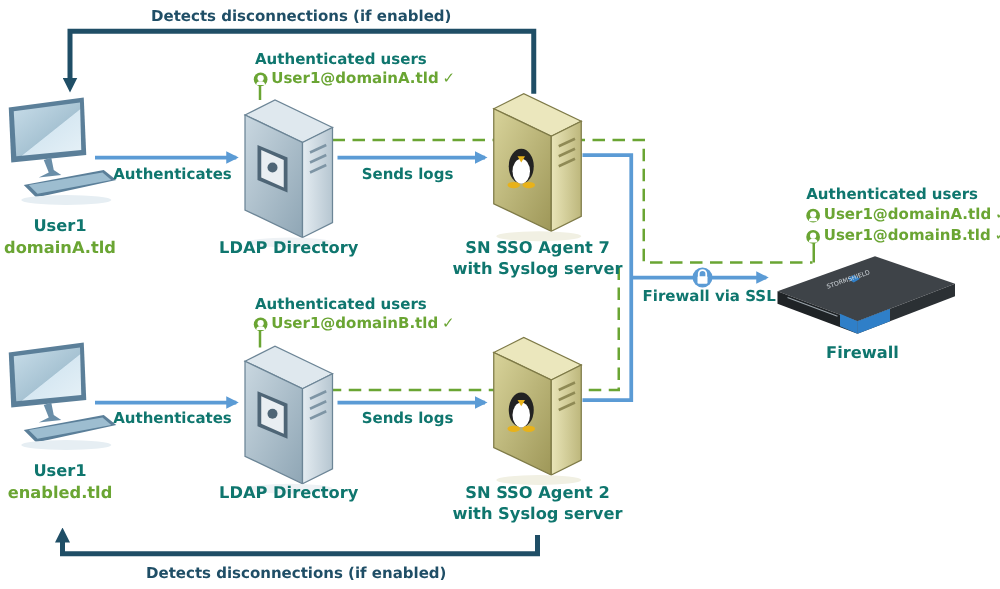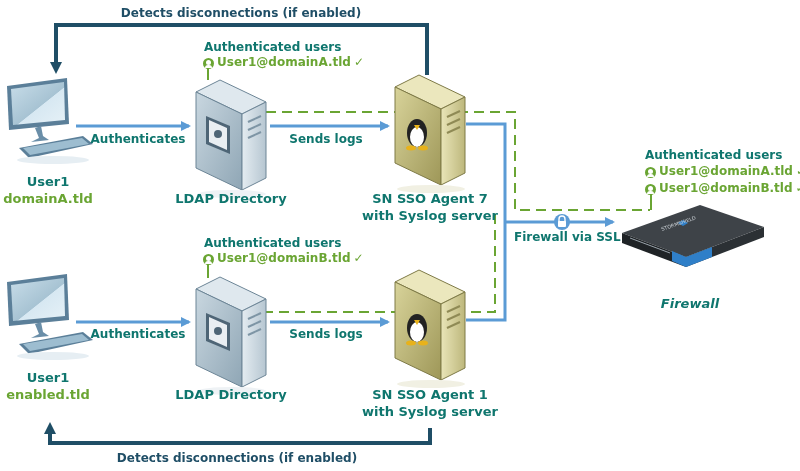--- a/index.html
+++ b/index.html
@@ -211,28 +211,28 @@
 <div class="lbl green lg center" style="left:48px; top:387px;">enabled.tld</div>
 <div class="lbl blue center" style="left:138px; top:327px;">Authenticates</div>
 <div class="lbl blue" style="left:204px; top:236px;">Authenticated users</div>
 <div class="lbl green userline" style="left:203px; top:251px;">
   <span class="uicon"></span>
   <span>User1@domainB.tld</span>
   <span class="check">✓</span>
 </div>
 <div class="lbl blue lg center" style="left:231px; top:387px;">LDAP Directory</div>
 <div class="lbl blue center" style="left:326px; top:327px;">Sends logs</div>
-<div class="lbl blue lg center" style="left:430px; top:387px;">SN SSO Agent 1</div>
+<div class="lbl blue lg center" style="left:430px; top:387px;">SN SSO Agent 2</div>
 <div class="lbl blue lg center" style="left:430px; top:404px;">with Syslog server</div>
 
 <div class="lbl blue" style="left:514px; top:230px;">Firewall via SSL</div>
 <div class="lbl blue" style="left:645px; top:148px;">Authenticated users</div>
 <div class="lbl green userline" style="left:645px; top:164px;">
   <span class="uicon"></span>
   <span>User1@domainA.tld</span>
   <span class="check">✓</span>
 </div>
 <div class="lbl green userline" style="left:645px; top:181px;">
   <span class="uicon"></span>
   <span>User1@domainB.tld</span>
   <span class="check">✓</span>
 </div>
-<div class="lbl blue lg center" style="left:690px; top:296px;font-style:italic;">Firewall</div>
+<div class="lbl blue lg center" style="left:690px; top:275px;">Firewall</div>
 
 </body></html>

